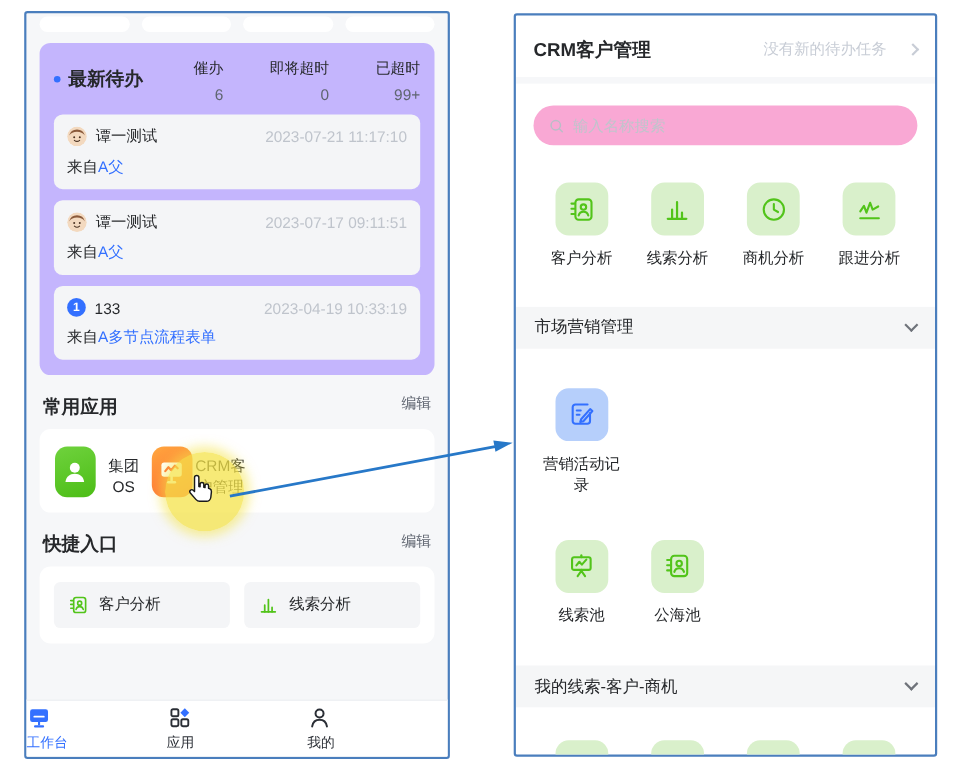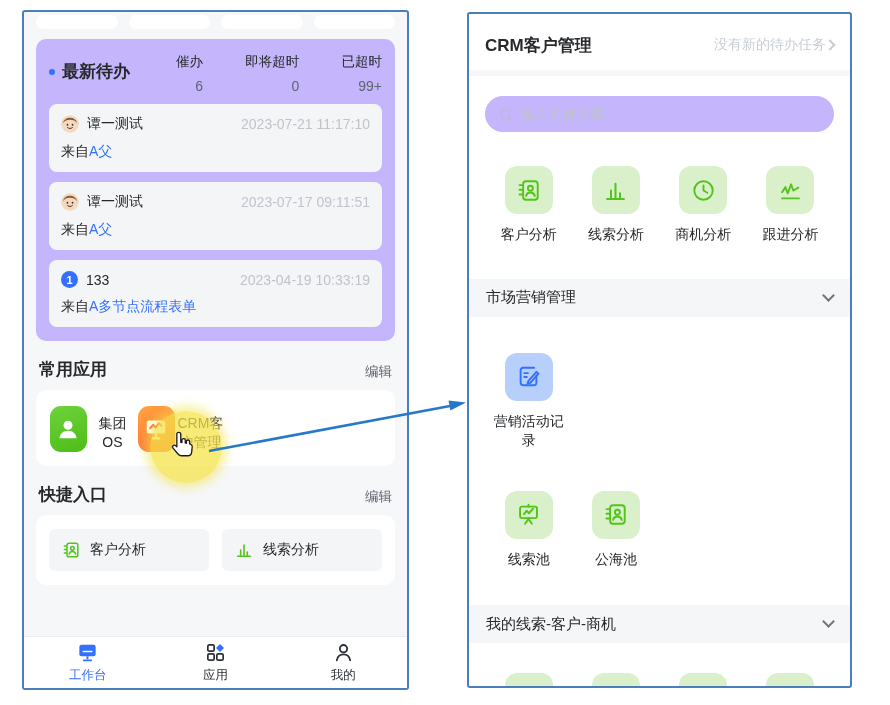--- a/index.html
+++ b/index.html
@@ -29,50 +29,50 @@
   .todo-item { background:#f4f5f7; border-radius:8px; padding:11px 12px; margin-top:10px; font-size:14px; cursor:pointer; }
   .ti-row1 { display:flex; align-items:center; }
   .avatar { width:18px; height:18px; border-radius:50%; margin-right:8px; flex:0 0 auto; overflow:hidden; }
   .num-badge { width:17px; height:17px; border-radius:50%; background:#3370ff; color:#fff; font-size:11px; font-weight:bold;
                display:flex; align-items:center; justify-content:center; margin-right:8px; flex:0 0 auto; }
   .ti-name { color:#26282b; }
   .ti-time { margin-left:auto; color:#bfc4cc; }
   .ti-row2 { margin-top:10px; color:#26282b; }
   .link { color:#3370ff; cursor:pointer; }
 
-  .section-head { display:flex; align-items:flex-end; justify-content:space-between; margin:17px 15px 9px; }
+  .section-head { display:flex; align-items:flex-start; justify-content:space-between; margin:17px 15px 9px; }
   .section-title { font-size:17px; font-weight:bold; }
   .edit-link { font-size:13.5px; color:#5f6570; cursor:pointer; }
 
   .apps-card { background:#fff; border-radius:10px; margin:0 12px; padding:16px 14px 14px; display:flex; }
   .app { width:88px; display:flex; align-items:center; cursor:pointer; }
   .app-icon { width:46px; height:46px; border-radius:11px; display:flex; align-items:center; justify-content:center; }
   .app-icon.green  { background:linear-gradient(160deg,#6fd23d,#4cbd16); }
   .app-icon.orange { background:linear-gradient(150deg,#ffa83e,#ff6233); }
   .app-label { margin-top:8px; font-size:14px; text-align:center; line-height:1.35; width:64px; }
 
   .entries-card { background:#fff; border-radius:10px; margin:0 12px; padding:14px 13px; display:flex; gap:13px; }
   .entry { flex:1; height:42px; background:#f4f5f7; border-radius:6px; display:flex; align-items:center;
            padding:0 12px; gap:9px; font-size:14px; cursor:pointer; }
 
   .tabbar { position:absolute; left:0; right:0; bottom:0; height:52px; background:#fff; border-top:1px solid #e9ebf0; display:flex; }
-  .tab { flex:1; display:flex; flex-direction:column; align-items:center; justify-content:center; gap:3px;
+  .tab { flex:1; display:flex; flex-direction:column; align-items:flex-start; justify-content:center; gap:3px;
          font-size:12.5px; color:#2b2f36; cursor:pointer; }
   .tab.active { color:#3370ff; }
 
   
   .rp-inner { padding:14px 16px 0; }
   .rp-head { display:flex; align-items:center; justify-content:space-between; height:34px; }
   .rp-title { font-size:17px; font-weight:bold; }
-  .rp-status { display:flex; align-items:center; gap:0; font-size:14px; color:#c8cdd6; cursor:pointer; }
+  .rp-status { display:flex; align-items:center; gap:20px; font-size:14px; color:#c8cdd6; cursor:pointer; }
   .chev-r { width:8px; height:8px; border-top:2px solid #c8cdd6; border-right:2px solid #c8cdd6; transform:rotate(45deg); }
 
   .rp-strip { height:6px; background:#f6f7f9; margin:8px -16px 0; }
 
-  .searchbar { margin-top:20px; height:36px; background:#c4b5fd; border-radius:18px; display:flex; align-items:center;
+  .searchbar { margin-top:20px; height:36px; background:#f9a8d4; border-radius:18px; display:flex; align-items:center;
                padding:0 13px; gap:7px;justify-content:center; }
   .searchbar input { border:0; background:transparent; outline:0; font-size:14px; width:100%; color:#26282b; }
   .searchbar input::placeholder { color:#c0c4cc; }
 
   .grid4 { display:grid; grid-template-columns:repeat(4,1fr); }
   .gitem { display:flex; flex-direction:column; align-items:center; cursor:pointer; }
   .gicon { width:48px; height:48px; border-radius:12px; background:#d9f0cb; display:flex; align-items:center; justify-content:center; }
   .gicon.blue { background:#b6cffb; }
   .glabel { margin-top:11px; font-size:14px; text-align:center; line-height:1.4; width:72px; }
 

